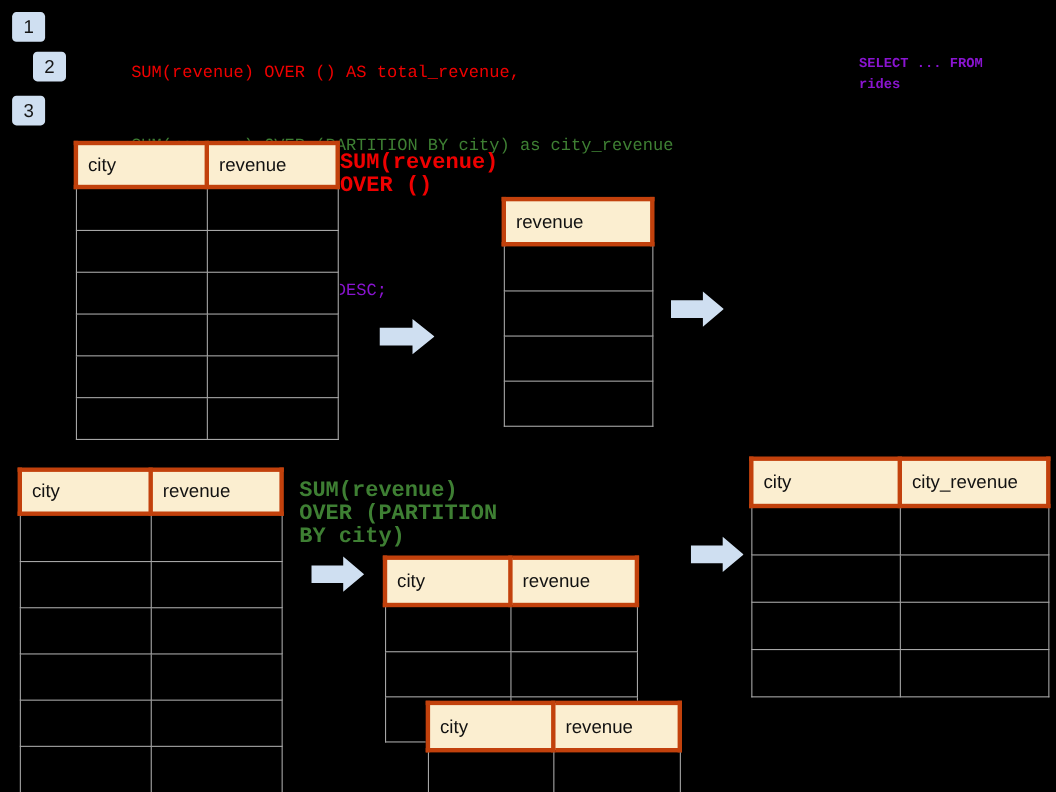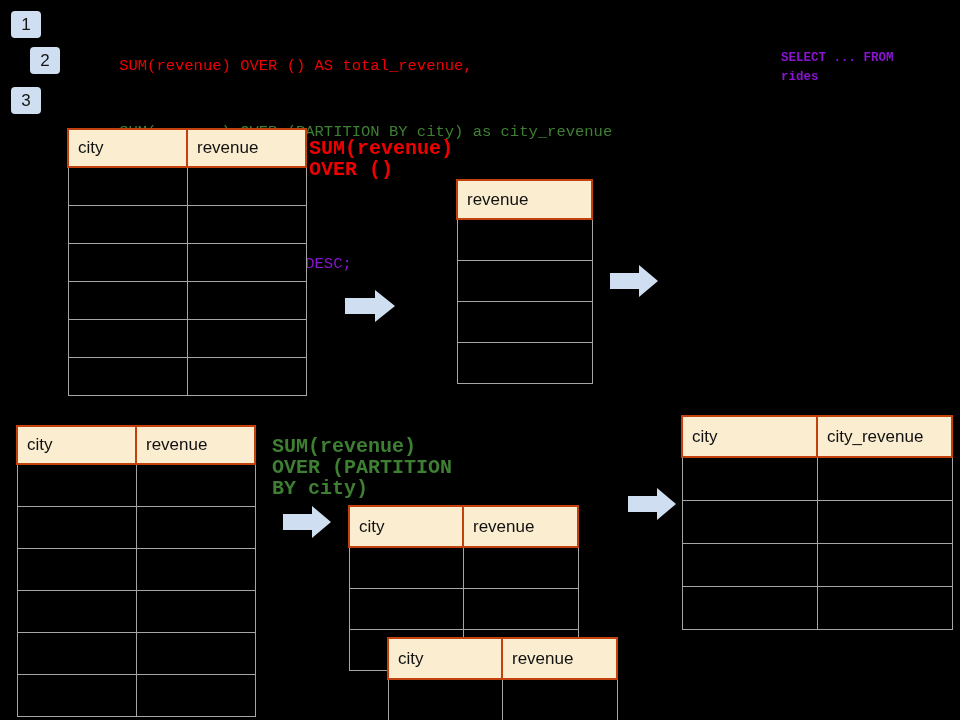--- a/index.html
+++ b/index.html
@@ -75,21 +75,21 @@
     border-collapse: collapse;
     background: #000000;
     table-layout: fixed;
   }
   .tbl td {
     border: 1px solid #a6a6a6;
     background: #000000;
     padding: 0;
   }
   .tbl th {
-    border: 2px solid #c2410c;
+    border: 4px solid #c2410c;
     background: #fbeed0;
     color: #111111;
     font-family: "Liberation Sans", sans-serif;
     font-weight: 400;
     font-size: 17px;
     text-align: left;
     padding: 0 0 0 9px;
   }
 
   

